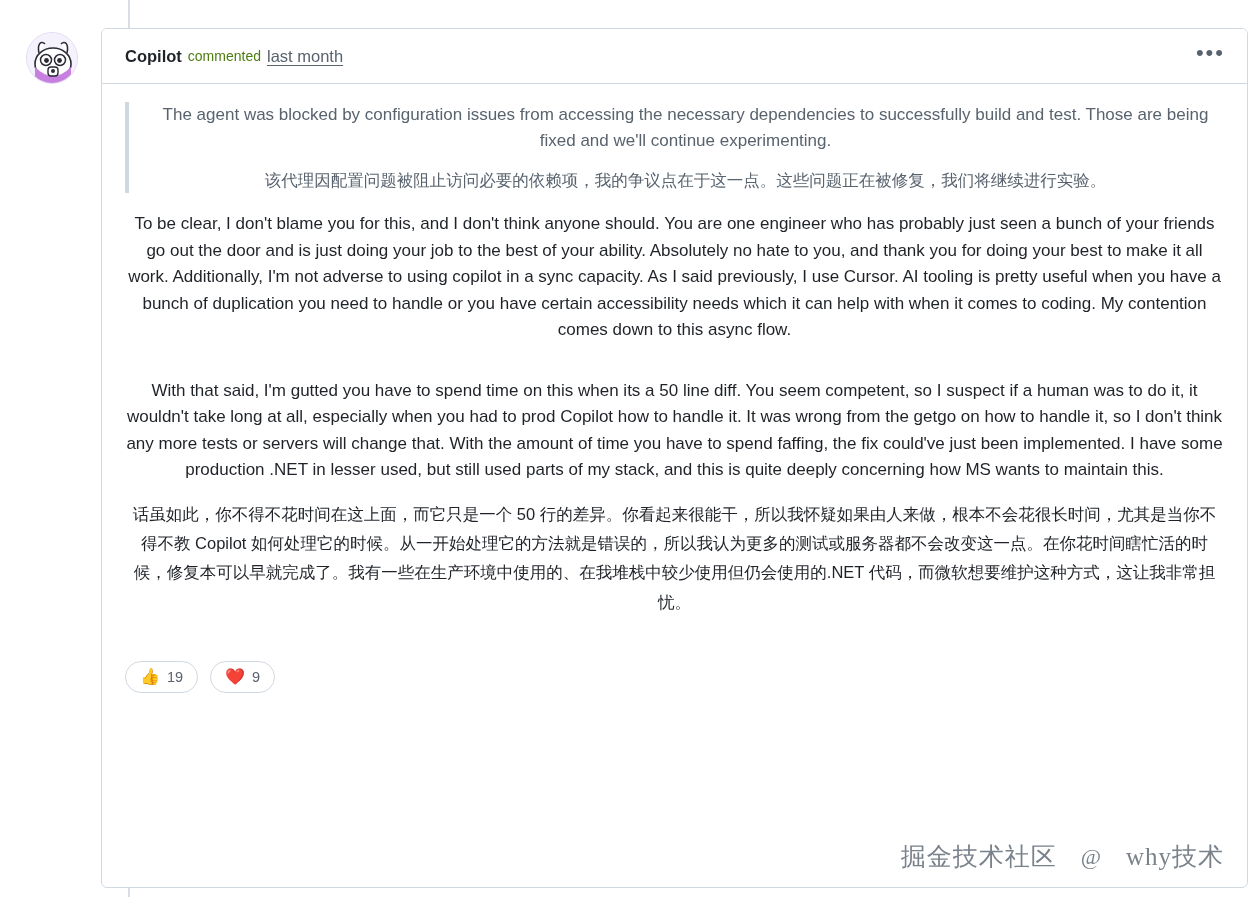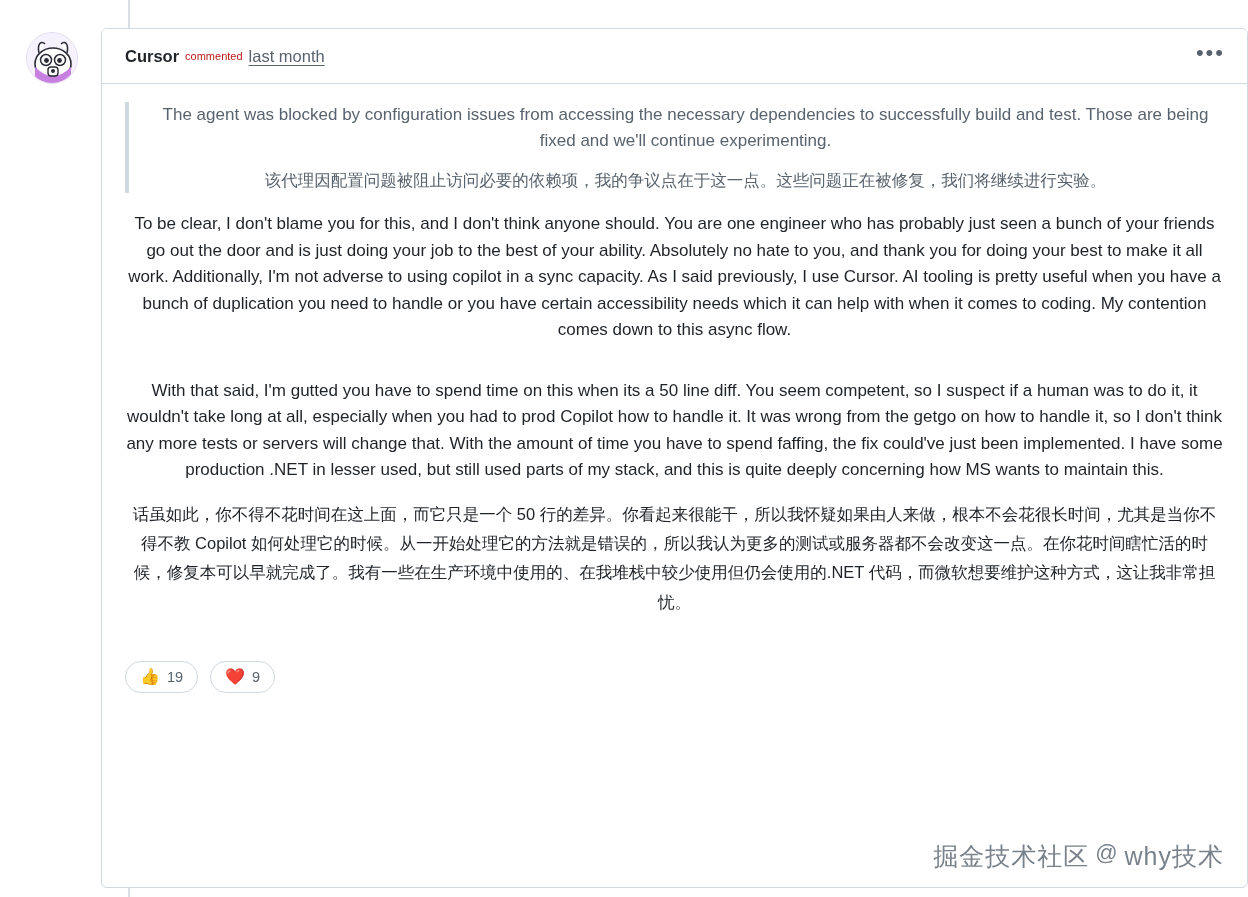--- a/index.html
+++ b/index.html
@@ -63,22 +63,22 @@
     display: flex;
     align-items: center;
     padding: 0 16px 0 23px;
   }
   .author {
     font-size: 16.5px;
     font-weight: 600;
     color: #1f2328;
   }
   .commented-text {
-    font-size: 11px;
-    color: #b91c1c;
+    font-size: 14px;
+    color: #4d7c0f;
     margin-left: 6px;
   }
   .timestamp {
     font-size: 16.5px;
     color: #59636e;
     margin-left: 6px;
     text-decoration: underline;
     text-underline-offset: 3px;
     cursor: pointer;
     text-align: right;
@@ -153,22 +153,23 @@
   
   .watermark {
     position: absolute;
     right: 24px;
     bottom: 24px;
     font-size: 25px;
     color: #6e7781;
     letter-spacing: 1px;
     opacity: .92;
     display: flex;
-    gap: 6px;
-    font-family: Liberation Sans, sans-serif;
+    align-items: center;
+    gap: 24px;
+    font-family: Liberation Serif, serif;
   }
   .watermark .at { font-size: 22px; }
 </style>
 </head>
 <body>
 
 <div class="page">
 
   <div class="thread-line"></div>
 
@@ -184,21 +185,21 @@
       <circle cx="32.5" cy="27.5" r="2.4" fill="#2b2b35"></circle>
       <path d="M8 34 Q26 52 44 34 L44 46 Q26 56 8 46 Z" fill="#c77fe0"></path>
       <rect x="21" y="34" width="10" height="9" rx="3" fill="#ffffff" stroke="#2b2b35" stroke-width="1.4"></rect>
       <circle cx="26" cy="38" r="2" fill="#2b2b35"></circle>
     </svg>
   </div>
 
   <div class="comment-box">
 
     <div class="comment-header">
-      <span class="author">Cursor</span>
+      <span class="author">Copilot</span>
       <span class="commented-text">commented</span>
       <span class="timestamp">last month</span>
       <span class="kebab">•••</span>
     </div>
 
     <div class="comment-body">
 
       <blockquote class="quote">
         <p>The agent was blocked by configuration issues from accessing the necessary dependencies to successfully build and test. Those are being fixed and we'll continue experimenting.</p>
         <p class="cn">该代理因配置问题被阻止访问必要的依赖项，我的争议点在于这一点。这些问题正在被修复，我们将继续进行实验。</p>

